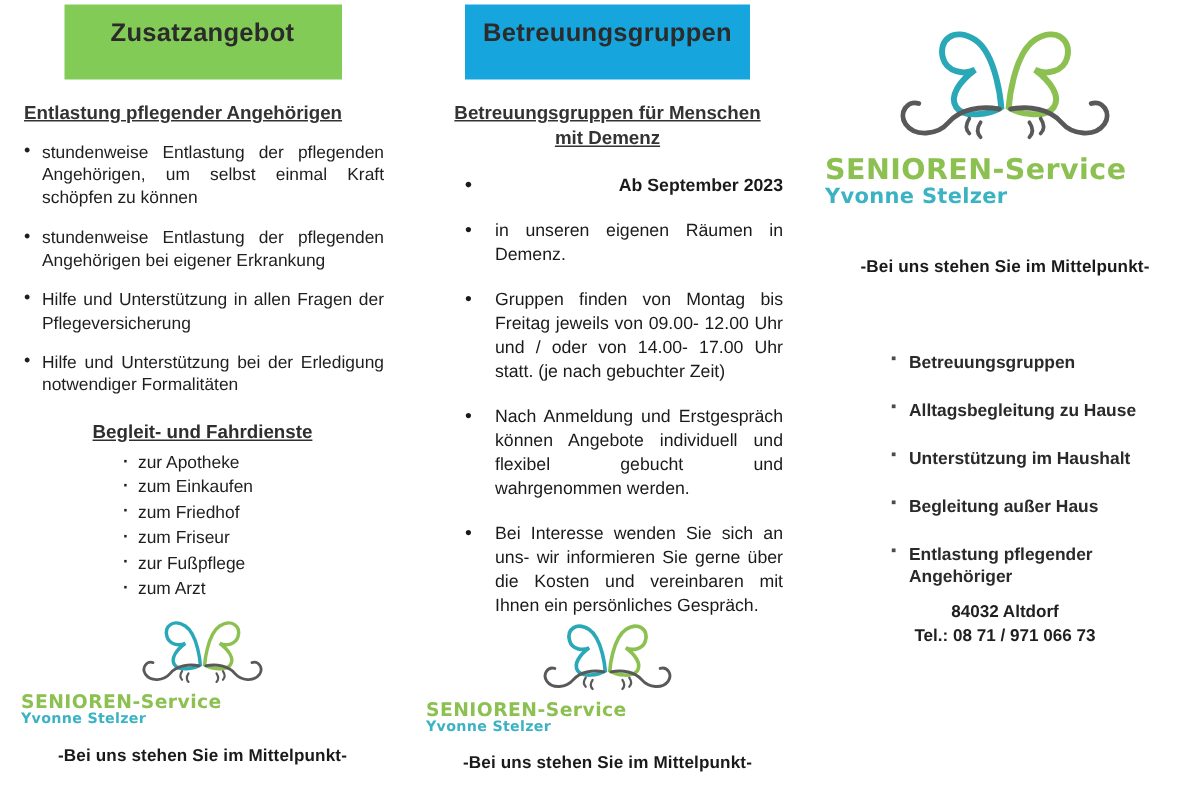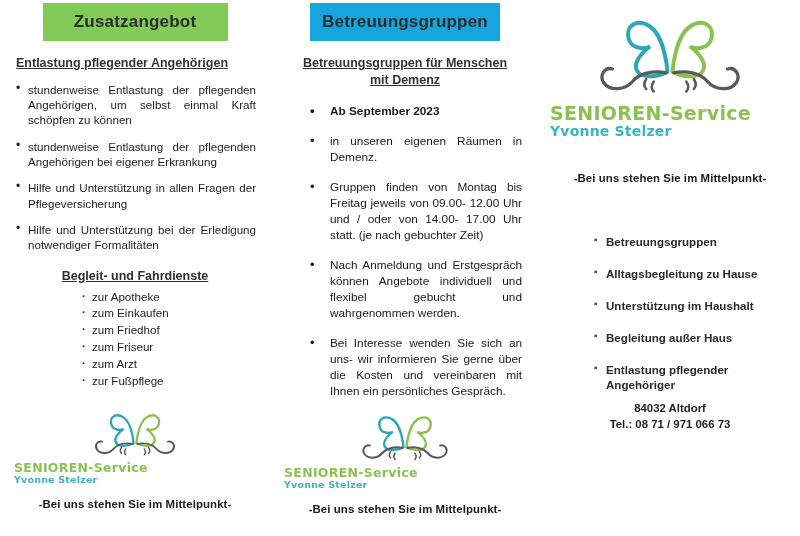--- a/index.html
+++ b/index.html
@@ -27,21 +27,21 @@
     box-sizing: border-box;
     height: 536px;
   }
   .panel-left   { width: 270px; padding: 0 14px; }
   .panel-middle { width: 270px; padding: 0 14px; }
   .panel-right  { width: 260px; padding: 0 10px; }
 
   
   .banner {
     margin: 3px auto 0;
-    height: 38px;
+    height: 50px;
     line-height: 38px;
     text-align: center;
     font-size: 17px;
     font-weight: bold;
     color: #2b2b2b;
     letter-spacing: .2px;
   }
   .banner-green { width: 185px; background: #82cb56; }
   .banner-blue  { width: 190px; background: #16a6dd; }
 
@@ -109,21 +109,21 @@
   }
   ul.bullets-mid > li::before {
     content: "\2022";
     position: absolute;
     left: 0;
     top: -1px;
     font-size: 13px;
   }
   ul.bullets-mid > li.emphasis {
     font-weight: bold;
-    text-align: left;
+    text-align: right;
     padding-left: 20px;
   }
 
   ul.dash-list {
     list-style: none;
     margin: 4px 0 0;
     padding: 0 0 0 68px;
   }
   ul.dash-list > li {
     position: relative;
@@ -224,22 +224,22 @@
       <li>Hilfe und Unterstützung bei der Erledigung notwendiger Formalitäten</li>
     </ul>
 
     <div class="sub-heading">Begleit- und Fahrdienste</div>
 
     <ul class="dash-list">
       <li>zur Apotheke</li>
       <li>zum Einkaufen</li>
       <li>zum Friedhof</li>
       <li>zum Friseur</li>
+      <li>zur Fußpflege</li>
       <li>zum Arzt</li>
-      <li>zur Fußpflege</li>
     </ul>
 
     <div class="logo-block logo-sm pos" style="left:14px; right:14px; top:410px;">
       <svg class="logo-mark" width="86" height="52" viewBox="0 0 120 72">
         <g fill="none" stroke-width="3.2" stroke-linecap="round">
           <path stroke="#2aa8b8" d="M58 46 C58 46 56 18 44 10 C33 3 24 10 27 20 C29 27 38 29 44 26 C36 32 30 40 34 46 C38 52 52 50 58 46 Z"></path>
           <path stroke="#8cc152" d="M62 46 C62 46 64 18 76 10 C87 3 96 10 93 20 C91 27 82 29 76 26 C84 32 90 40 86 46 C82 52 68 50 62 46 Z"></path>
           <path stroke="#595959" stroke-width="2.6" d="M57 47 C47 45 36 47 30 54 C24 61 12 62 7 55 C3 49 8 42 14 44"></path>
           <path stroke="#595959" stroke-width="2.6" d="M63 47 C73 45 84 47 90 54 C96 61 108 62 113 55 C117 49 112 42 106 44"></path>
           <path stroke="#595959" stroke-width="2" d="M41 52 C39 55 39 58 41 60"></path>

